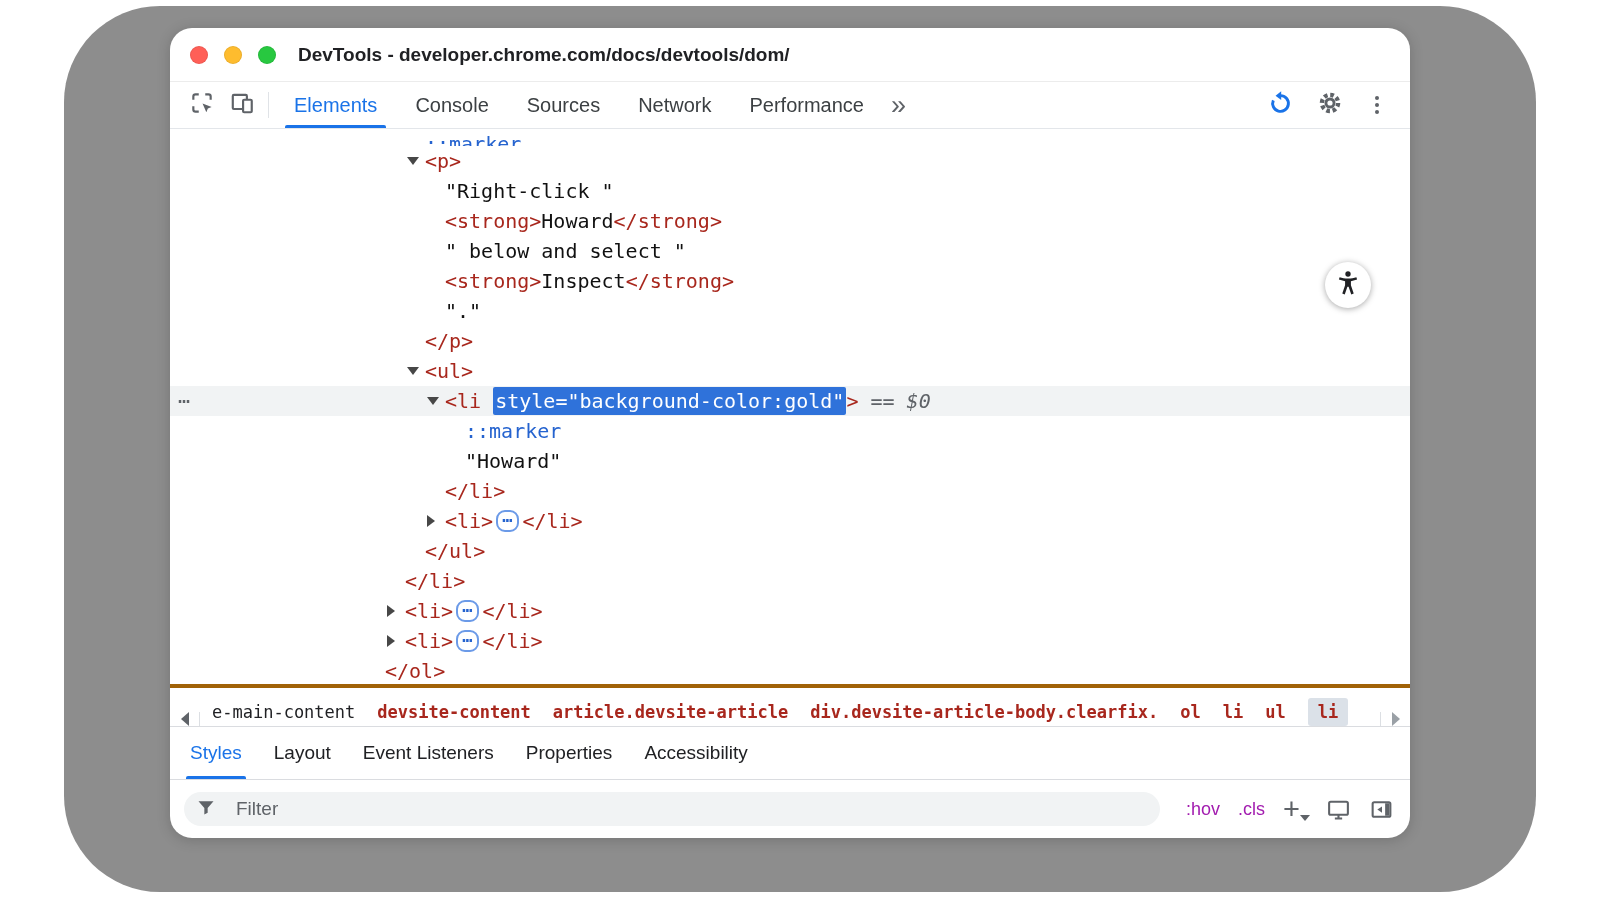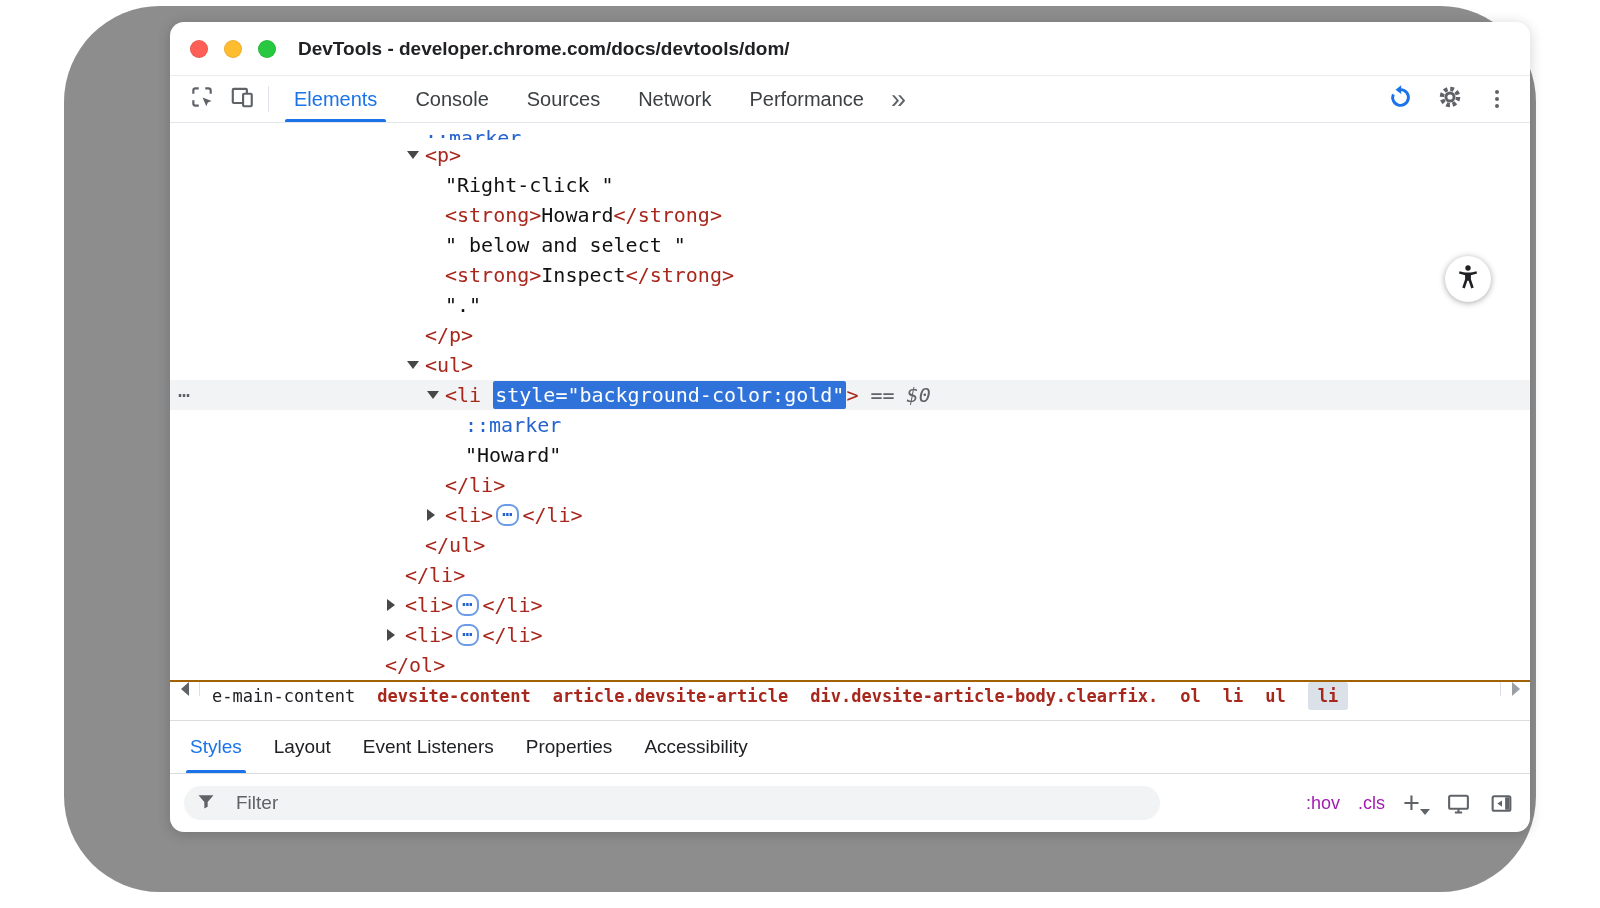--- a/index.html
+++ b/index.html
@@ -1,22 +1,22 @@
 <!DOCTYPE html>
 <html><head>
 <meta charset="utf-8">
 <style>
   html,body{margin:0;padding:0;}
   body{width:1600px;height:908px;overflow:hidden;background:#ffffff;
        font-family:"Liberation Sans",sans-serif;color:#202124;}
   .stage{position:relative;width:1600px;height:908px;overflow:hidden;}
   .backdrop{position:absolute;left:64px;top:6px;width:1472px;height:886px;
             background:#8d8d8d;border-radius:96px;}
-  .window{position:absolute;left:170px;top:22px;width:1360px;height:810px;
-          background:#fff;border-radius:14px;overflow:hidden;
+  .window{position:absolute;left:170px;top:28px;width:1240px;height:810px;
+          background:#fff;border-radius:22px;overflow:hidden;
           box-shadow:0 2px 14px rgba(0,0,0,.18);display:flex;flex-direction:column;}
 
   
   .titlebar{height:53px;flex:0 0 53px;display:flex;align-items:center;
             padding-left:20px;border-bottom:1px solid #ececec;}
   .lights{display:flex;gap:16px;align-items:center;}
   .light{width:18px;height:18px;border-radius:50%;box-shadow:inset 0 0 0 1px rgba(0,0,0,.08);}
   .light.red{background:#ff5f57;}
   .light.yellow{background:#febc2e;}
   .light.green{background:#28c840;}
@@ -62,22 +62,22 @@
             line-height:16px;height:18px;padding:0 4px;margin:0 3px;font-size:17px;
             font-weight:bold;vertical-align:2px;letter-spacing:1px;cursor:pointer;}
   .odots{position:absolute;left:8px;top:0;color:#5f6368;font-size:20px;letter-spacing:1px;}
 
   
   .fab{position:absolute;right:39px;top:133px;width:46px;height:46px;border-radius:50%;
        background:#fff;box-shadow:0 1px 6px rgba(0,0,0,.35);display:flex;align-items:center;
        justify-content:center;cursor:pointer;}
 
   
-  .crumbbar{height:38px;flex:0 0 38px;border-top:2px solid #a16207;display:flex;
-            align-items:flex-start;font-family:"DejaVu Sans Mono","Liberation Mono",monospace;
+  .crumbbar{height:38px;flex:0 0 38px;border-top:4px solid #a16207;display:flex;
+            align-items:flex-end;font-family:"DejaVu Sans Mono","Liberation Mono",monospace;
             font-size:17px;}
   .crumb-nav{width:29px;display:flex;align-items:center;justify-content:center;cursor:pointer;}
   .crumb-nav.left{border-right:1px solid #dcdfe3;}
   .crumb-nav.right{border-left:1px solid #dcdfe3;}
   .tri-left{width:0;height:0;border-top:7px solid transparent;border-bottom:7px solid transparent;
             border-right:8px solid #5f6368;}
   .tri-right{width:0;height:0;border-top:7px solid transparent;border-bottom:7px solid transparent;
              border-left:8px solid #9aa0a6;}
   .crumbs{flex:1;display:flex;align-items:center;gap:22px;padding:0 12px;overflow:hidden;}
   .crumb{cursor:pointer;white-space:nowrap;}

